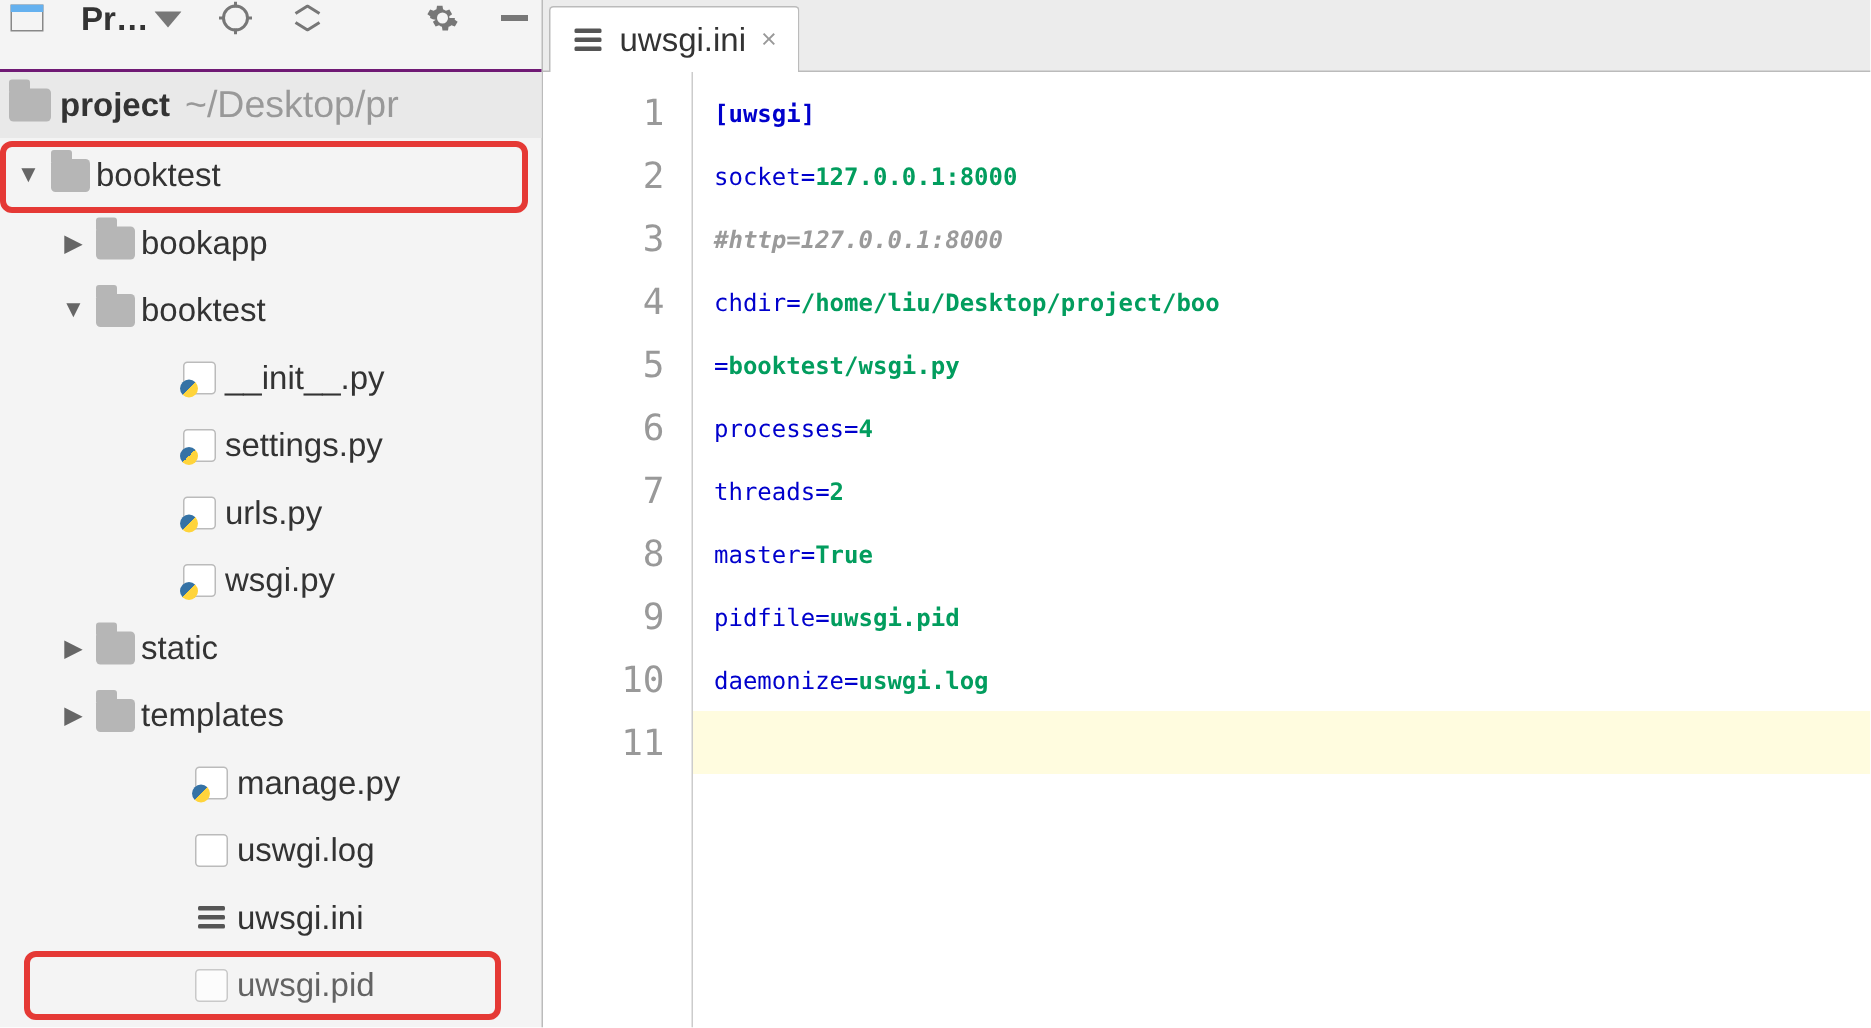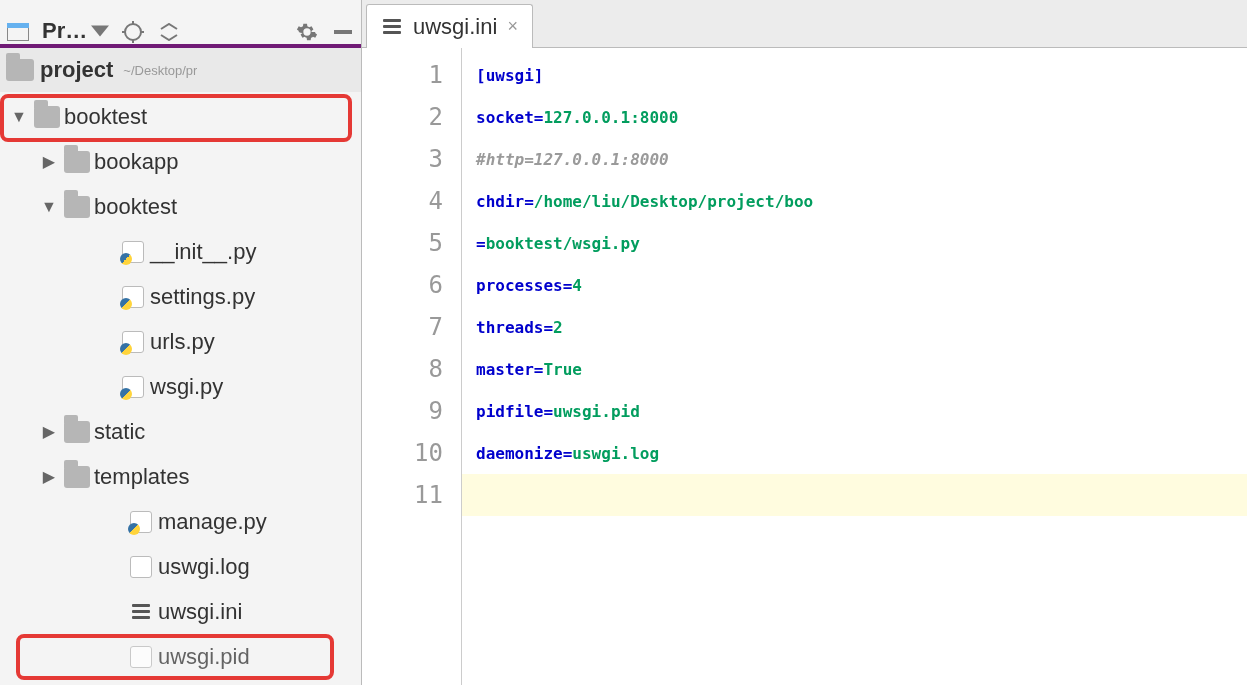--- a/index.html
+++ b/index.html
@@ -19,24 +19,24 @@
     height: 100%;
     border-right: 1px solid #bbb;
     display: flex;
     flex-direction: column;
     background: #f4f4f4;
     position: relative;
   }
   .side-toolbar {
     height: 48px;
     display: flex;
-    align-items: flex-end;
-    gap: 12px;
+    align-items: flex-start;
+    gap: 24px;
     padding: 0 6px;
-    border-bottom: 4px solid #701a75;
+    border-bottom: 2px solid #701a75;
   }
   .tbico {
     width: 24px; height: 24px;
     display: flex; align-items: center; justify-content: center;
     color: #555;
   }
   .prj-tab {
     display: flex; align-items: center; gap: 4px;
     font-weight: bold; color: #333;
   }
@@ -58,21 +58,21 @@
     position: absolute; inset: 0;
     background: #b6b6b6;
     border-radius: 3px;
   }
   .folder-shape::before {
     content:"";
     position:absolute; left:0; top:-6px; width:14px; height:8px;
     background:#b6b6b6; border-radius:2px 2px 0 0;
   }
   .root-label { font-weight: bold; color:#333; }
-  .root-path { color:#999; margin-left:10px; font-size:13px; white-space:nowrap; overflow:hidden; }
+  .root-path { color:#999; margin-left:10px; font-size:25px; white-space:nowrap; overflow:hidden; }
 
   .tree { flex:1; overflow:hidden; padding-top:2px; }
   .tree-row {
     height: 45px;
     display:flex; align-items:center;
     padding-left: 10px;
     white-space: nowrap;
   }
   .indent1 { padding-left: 40px; }
   .indent2 { padding-left: 80px; margin-left: 48px; }
@@ -154,21 +154,21 @@
   .code {
     flex:1;
     padding-top:6px;
     font-family: "Consolas","Menlo","DejaVu Sans Mono",monospace;
     font-size:16px;
     overflow:hidden;
     position:relative;
   }
   .code .line { height:42px; display:flex; align-items:center; white-space:pre; padding-left:14px;}
   .code .current { background:#fffcdf;}
-  .k-blue { color:#0000cc; font-weight:bold; }
+  .k-blue { color:#0000cc; font-weight:normal; }
   .v-green { color:#029d5e; font-weight:bold; }
   .comment { color:#9a9a9a; font-style:italic; font-weight:bold;}
   .sec { color:#0000cc; font-weight:bold;}
   svg { display:block; }
 </style>
 </head>
 <body>
 
 <div class="sidebar">
 

